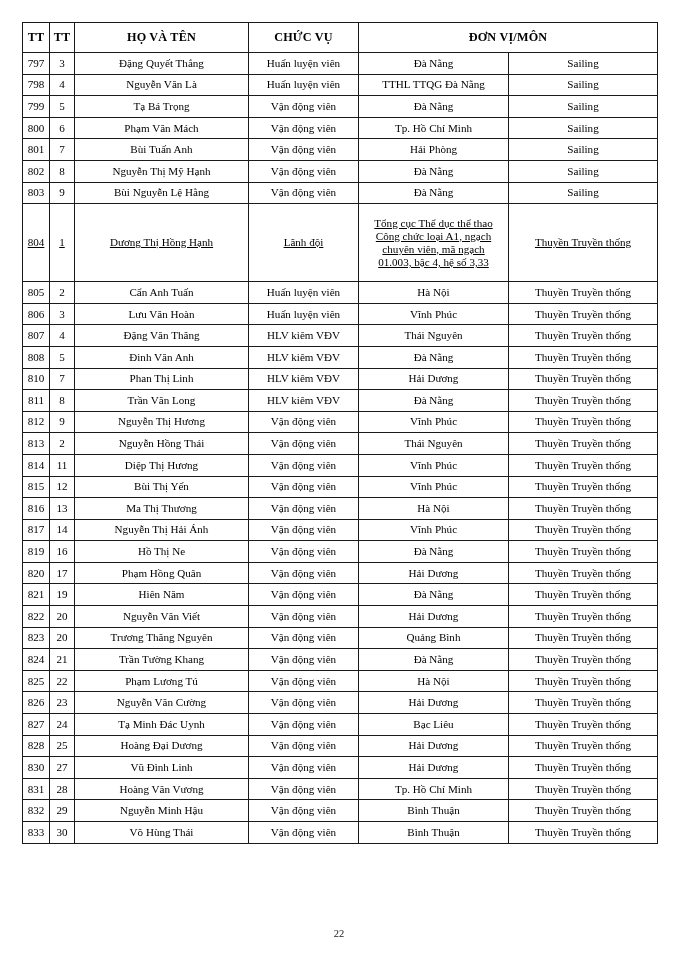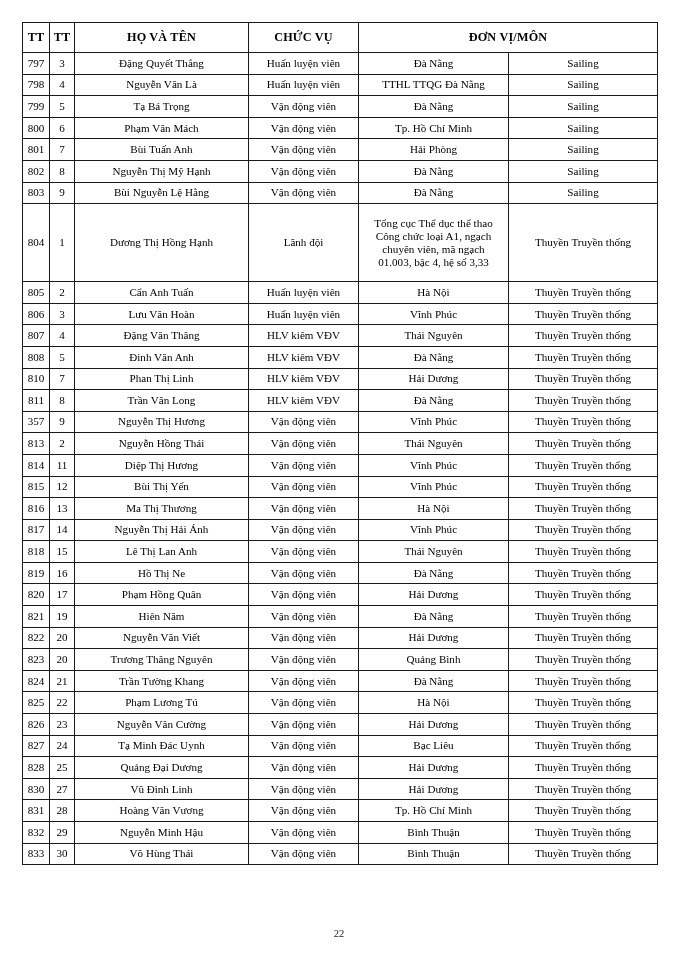--- a/index.html
+++ b/index.html
@@ -67,21 +67,21 @@
   }
   .cell-num { font-size: 10.8px; }
 
   .cell-multiline {
     white-space: normal;
     text-align: center;
     font-size: 10.6px;
     line-height: 1.34;
     padding: 2px 5px;
   }
-  .row-tall td { height: 78px; }
+  .row-tall td { height: 78px; text-decoration: underline; }
 
   .page-number {
     position: absolute;
     left: 0;
     top: 928px;
     width: 678px;
     text-align: center;
     font-size: 10.5px;
     font-family: "Liberation Serif", "DejaVu Serif", serif;
     color: #1a1a1a;
@@ -217,21 +217,21 @@
         </tr>
         <tr>
           <td class="cell-num">811</td>
           <td class="cell-num">8</td>
           <td class="cell-name">Trần Văn Long</td>
           <td>HLV kiêm VĐV</td>
           <td>Đà Nẵng</td>
           <td>Thuyền Truyền thống</td>
         </tr>
         <tr>
-          <td class="cell-num">357</td>
+          <td class="cell-num">812</td>
           <td class="cell-num">9</td>
           <td class="cell-name">Nguyễn Thị Hương</td>
           <td>Vận động viên</td>
           <td>Vĩnh Phúc</td>
           <td>Thuyền Truyền thống</td>
         </tr>
         <tr>
           <td class="cell-num">813</td>
           <td class="cell-num">2</td>
           <td class="cell-name">Nguyễn Hồng Thái</td>
@@ -265,28 +265,20 @@
         </tr>
         <tr>
           <td class="cell-num">817</td>
           <td class="cell-num">14</td>
           <td class="cell-name">Nguyễn Thị Hải Ánh</td>
           <td>Vận động viên</td>
           <td>Vĩnh Phúc</td>
           <td>Thuyền Truyền thống</td>
         </tr>
         <tr>
-          <td class="cell-num">818</td>
-          <td class="cell-num">15</td>
-          <td class="cell-name">Lê Thị Lan Anh</td>
-          <td>Vận động viên</td>
-          <td>Thái Nguyên</td>
-          <td>Thuyền Truyền thống</td>
-        </tr>
-        <tr>
           <td class="cell-num">819</td>
           <td class="cell-num">16</td>
           <td class="cell-name">Hồ Thị Ne</td>
           <td>Vận động viên</td>
           <td>Đà Nẵng</td>
           <td>Thuyền Truyền thống</td>
         </tr>
         <tr>
           <td class="cell-num">820</td>
           <td class="cell-num">17</td>
@@ -347,21 +339,21 @@
           <td class="cell-num">827</td>
           <td class="cell-num">24</td>
           <td class="cell-name">Tạ Minh Đác Uynh</td>
           <td>Vận động viên</td>
           <td>Bạc Liêu</td>
           <td>Thuyền Truyền thống</td>
         </tr>
         <tr>
           <td class="cell-num">828</td>
           <td class="cell-num">25</td>
-          <td class="cell-name">Quảng Đại Dương</td>
+          <td class="cell-name">Hoàng Đại Dương</td>
           <td>Vận động viên</td>
           <td>Hải Dương</td>
           <td>Thuyền Truyền thống</td>
         </tr>
         <tr>
           <td class="cell-num">830</td>
           <td class="cell-num">27</td>
           <td class="cell-name">Vũ Đình Linh</td>
           <td>Vận động viên</td>
           <td>Hải Dương</td>

